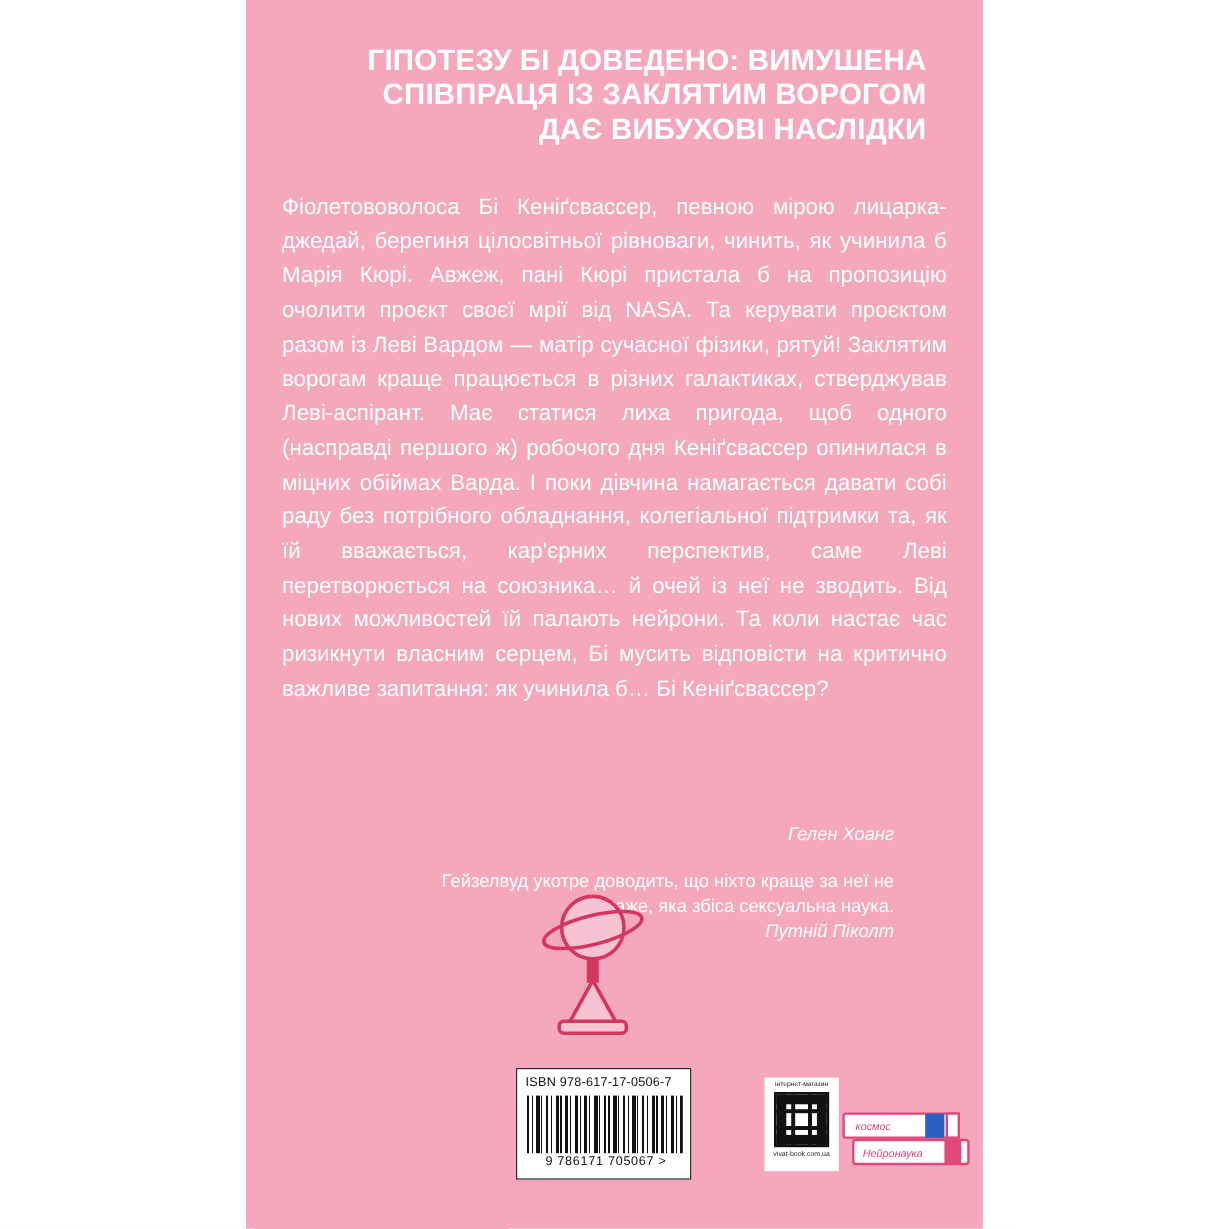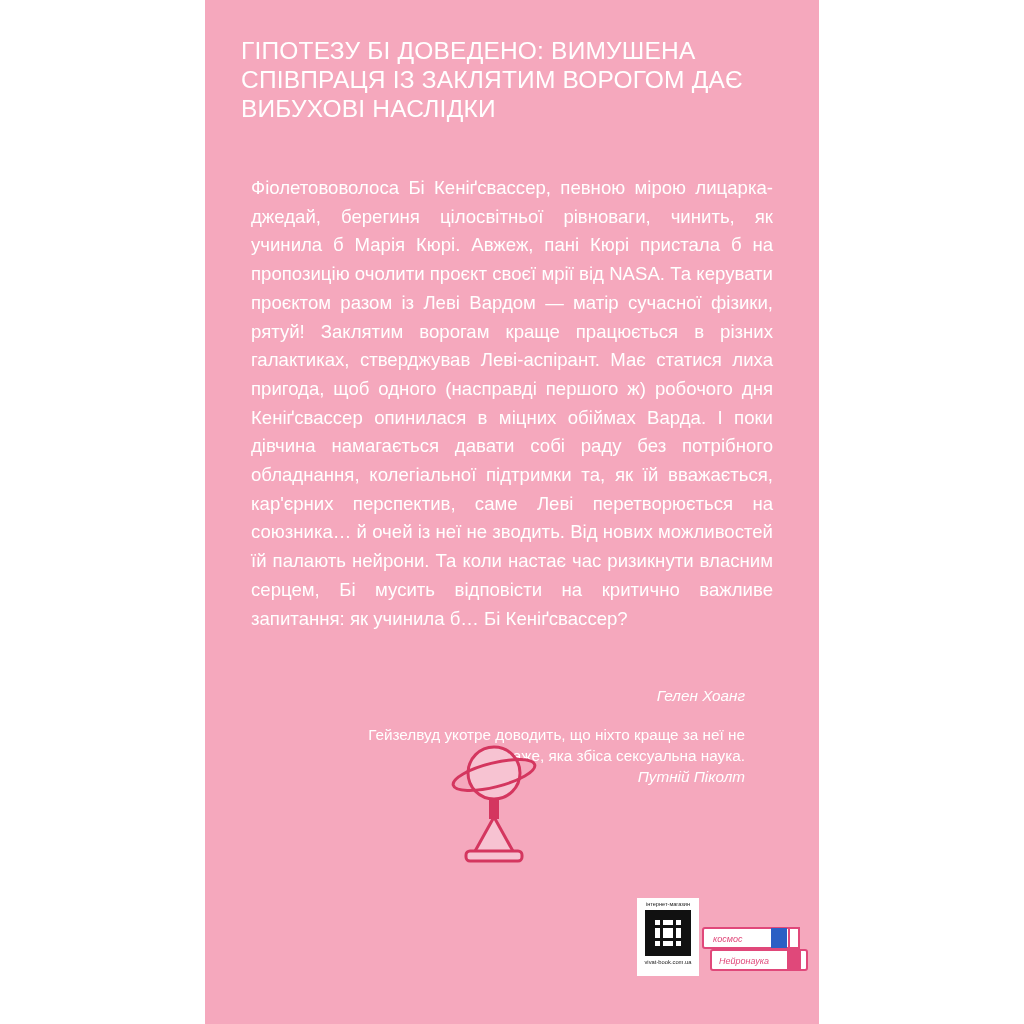--- a/index.html
+++ b/index.html
@@ -20,42 +20,42 @@
     position: absolute;
     left: 205px;
     top: 0px;
     width: 614px;
     height: 1024px;
     background: #f5a8bd;
     overflow: hidden;
   }
   .headline {
     position: absolute;
-    left: 36px;
+    left: 57px;
     top: 36px;
     width: 510px;
     color: #ffffff;
-    font-weight: normal;
+    font-weight: bold;
     font-size: 24.5px;
     line-height: 29px;
     letter-spacing: 0.2px;
-    text-align: left;
+    text-align: right;
   }
   .blurb {
     position: absolute;
     left: 30px;
     top: 158px;
     width: 554px;
     color: #ffffff;
     font-size: 18.6px;
     line-height: 28.7px;
     text-align: justify;
     text-justify: inter-word;
   }
-  .blurb p { margin: 16px; }
+  .blurb p { margin: 0; }
   .quotes {
     position: absolute;
     left: 110px;
     top: 668px;
     width: 430px;
     text-align: right;
     color: #ffffff;
   }
   .quote {
     margin-bottom: 17px;
@@ -194,20 +194,25 @@
     <div class="planet">
       <svg width="92" height="152" viewBox="0 0 92 152">
         <ellipse cx="46" cy="40" rx="26" ry="26" fill="#f7c3d2" stroke="#d4365f" stroke-width="3"></ellipse>
         <ellipse cx="46" cy="42" rx="42" ry="12" fill="none" stroke="#d4365f" stroke-width="3" transform="rotate(-14 46 42)"></ellipse>
         <rect x="41" y="66" width="10" height="20" fill="#d4365f"></rect>
         <path d="M46 84 L66 120 L26 120 Z" fill="#f7c3d2" stroke="#d4365f" stroke-width="3" stroke-linejoin="round"></path>
         <rect x="18" y="118" width="56" height="10" rx="4" fill="#f7c3d2" stroke="#d4365f" stroke-width="3"></rect>
       </svg>
     </div>
 
+    <div class="isbn-box">
+      <div class="isbn-text">ISBN 978-617-17-0506-7</div>
+      <div class="barcode"></div>
+      <div class="barcode-digits">9 786171 705067 &gt;</div>
+    </div>
 
     <div class="qr-box">
       <div class="qr-caption-top">інтернет-магазин</div>
       <div class="qr-code"></div>
       <div class="qr-caption-bottom">vivat-book.com.ua</div>
     </div>
 
     <div class="books-icon">
       <svg width="118" height="60" viewBox="0 0 118 60">
         <rect x="4" y="8" width="96" height="20" rx="2" fill="#ffffff" stroke="#e0487a" stroke-width="2"></rect>

